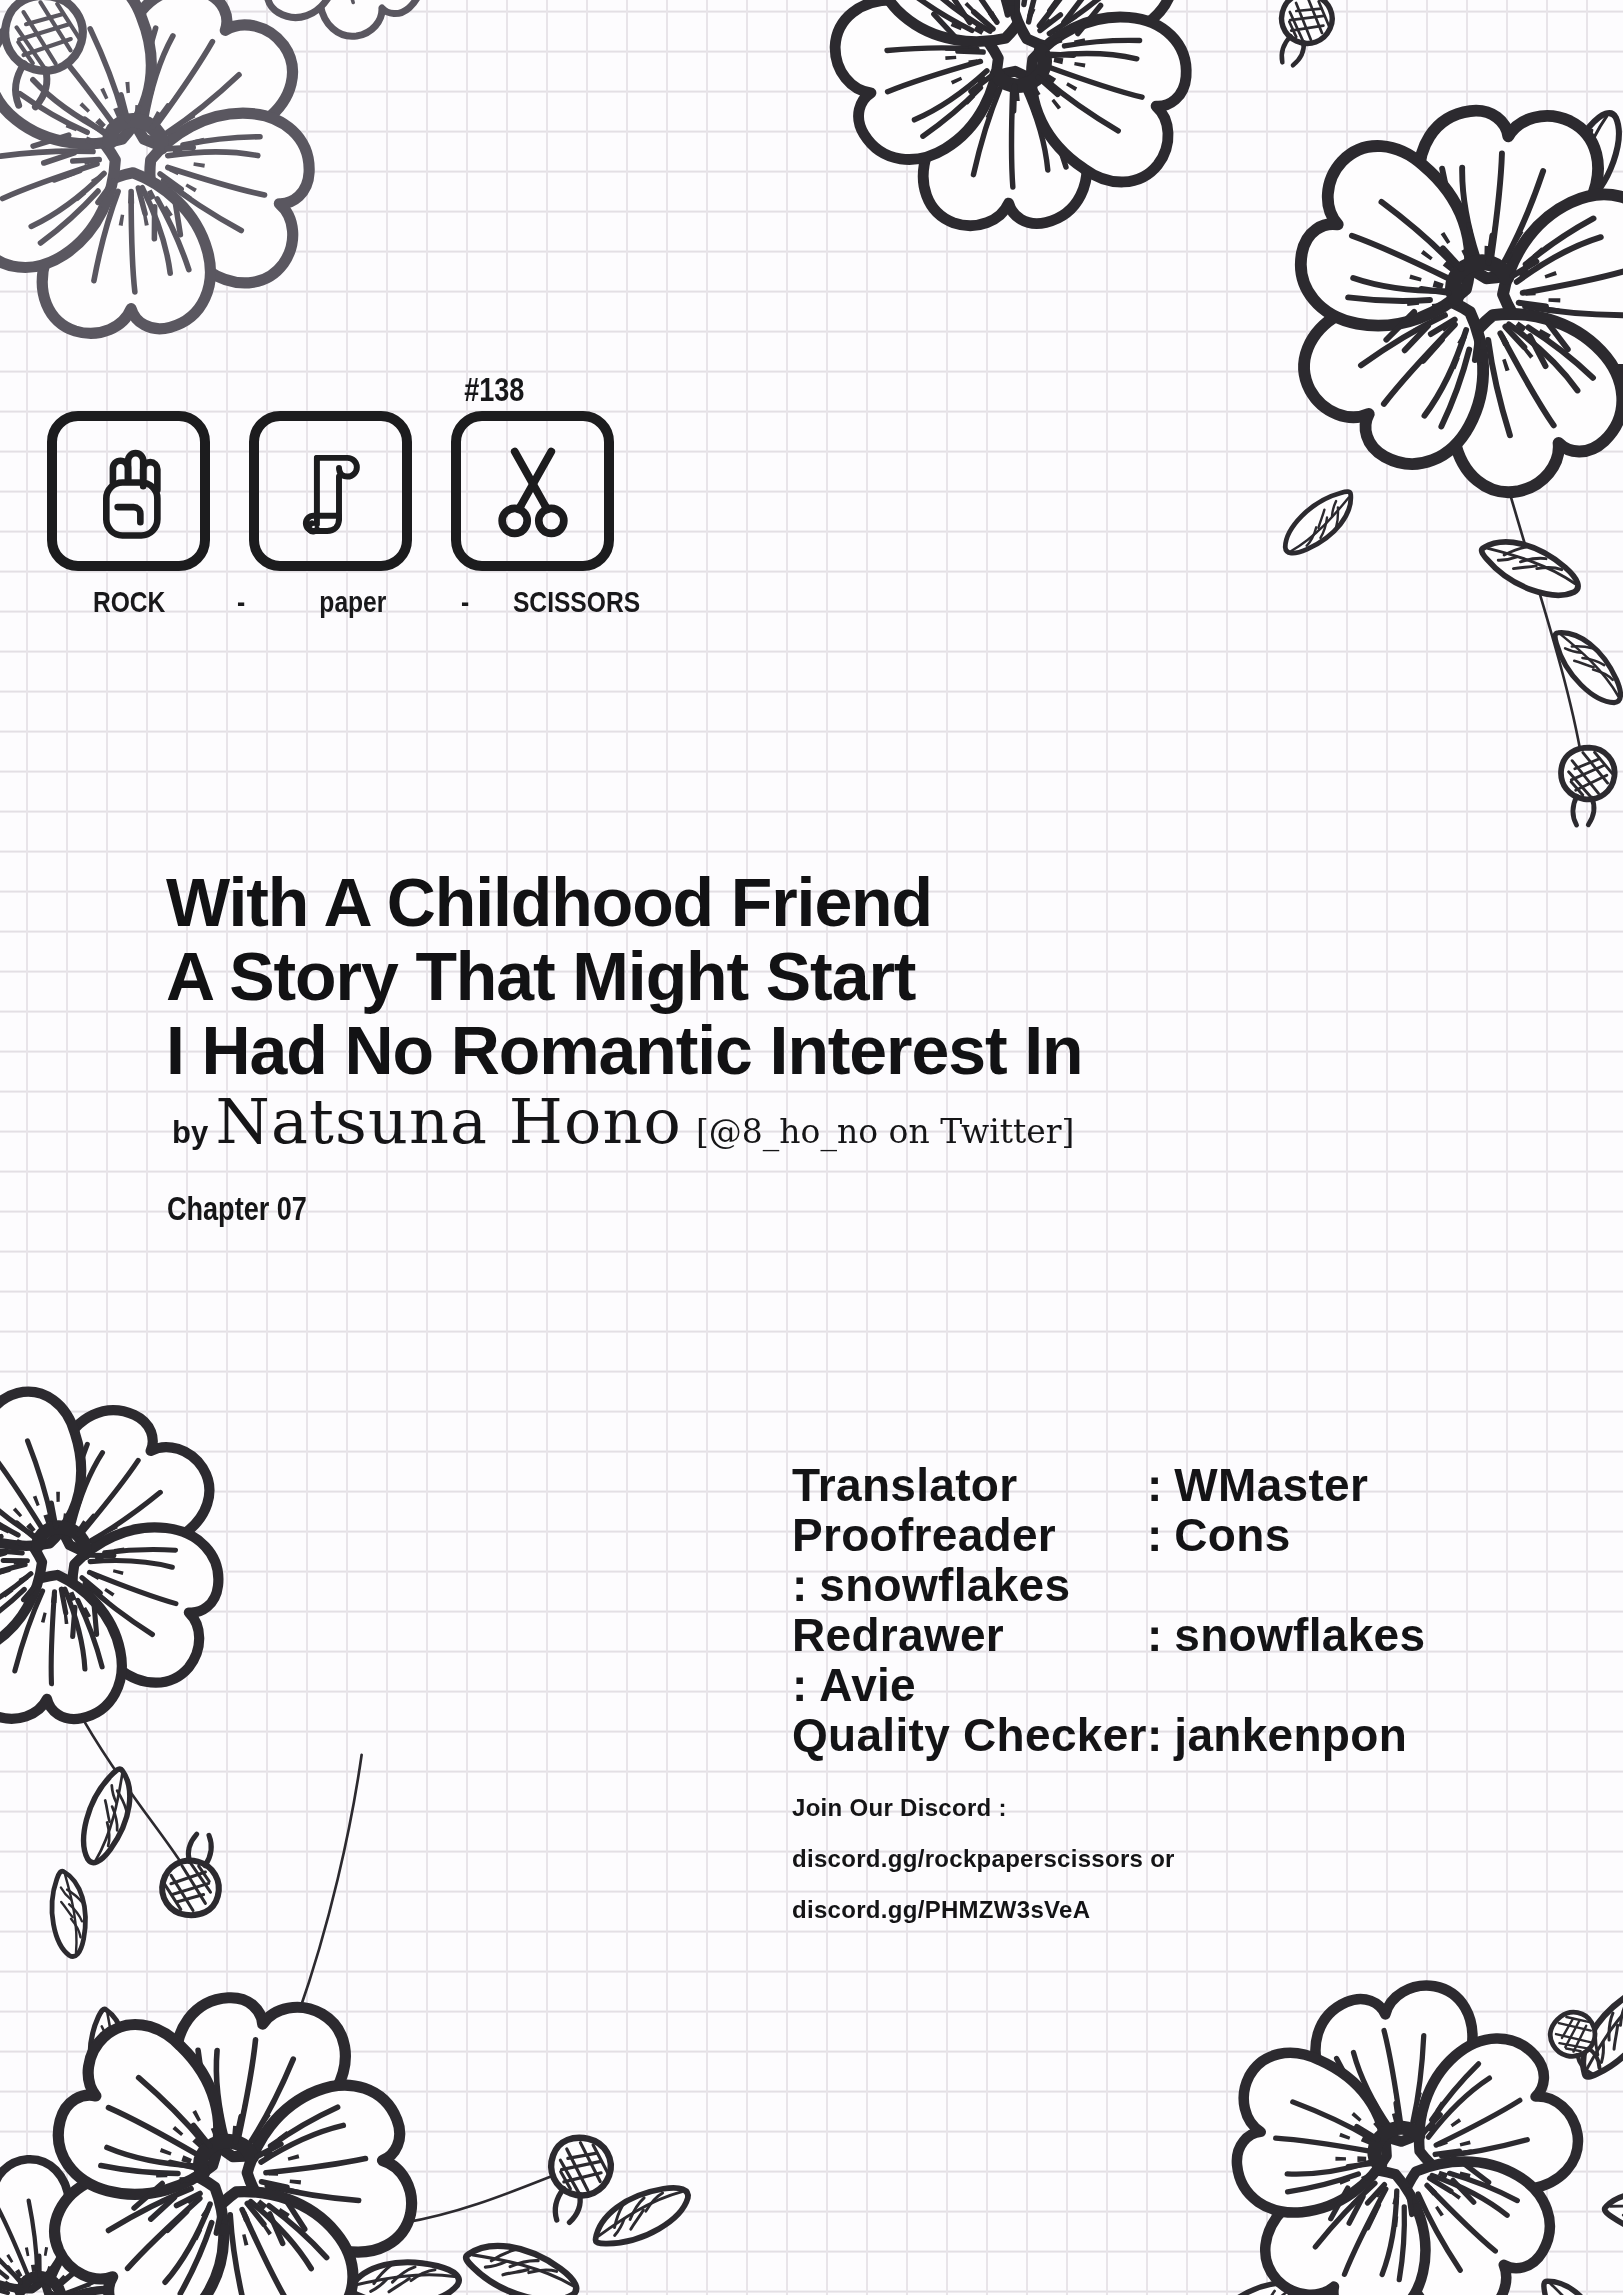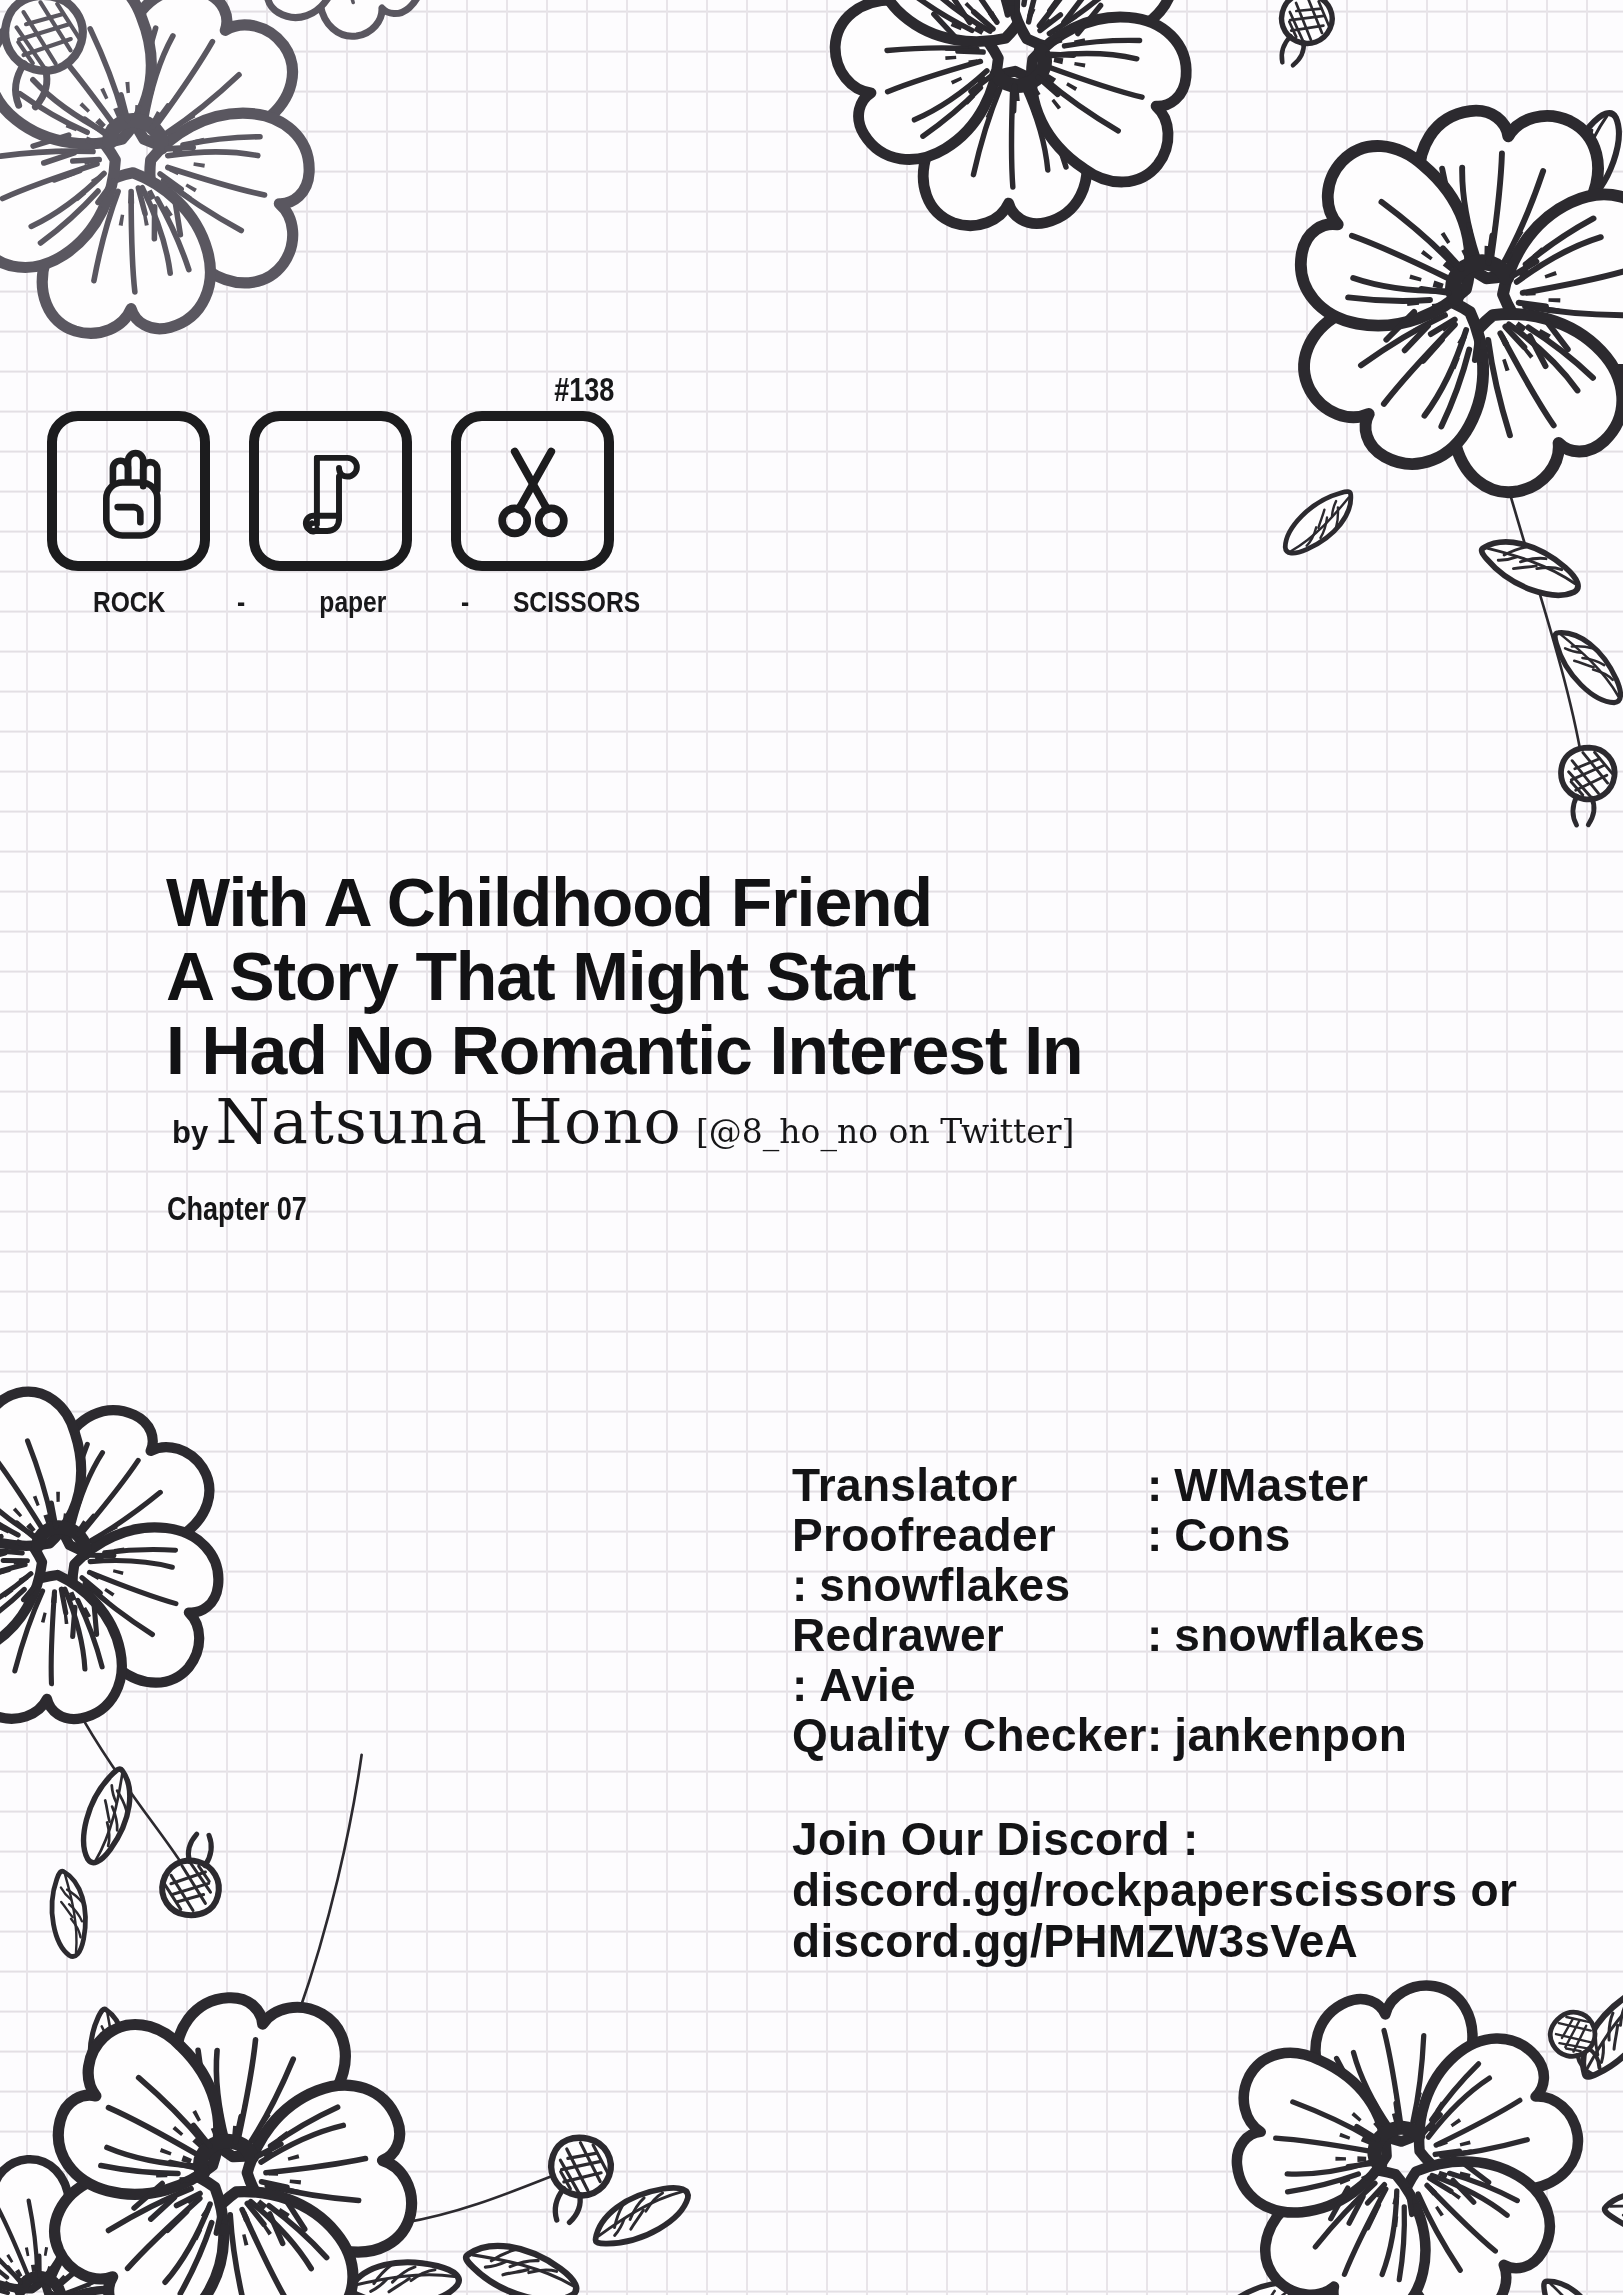--- a/index.html
+++ b/index.html
@@ -18,21 +18,21 @@
   }
   .floral{position:absolute;left:0;top:0;width:1623px;height:2295px;pointer-events:none;}
   .floral .o {fill:#fefdfe;stroke:currentColor;stroke-width:6;stroke-linejoin:round;stroke-linecap:round;}
   .floral .s {fill:none;stroke:currentColor;stroke-width:3;stroke-linecap:round;}
   .floral .o2{fill:none;stroke:currentColor;stroke-width:5;stroke-linejoin:round;stroke-linecap:round;}
   .floral .c1{fill:none;stroke:currentColor;stroke-width:8;stroke-linecap:round;}
   .floral .bud-o{fill:#fefdfe;stroke:currentColor;stroke-width:6;stroke-linejoin:round;}
 
   .cond{display:inline-block;font-weight:700;transform:scaleX(.82);transform-origin:left center;}
 
-  .logo-issue{position:absolute;left:451px;top:371px;width:163px;text-align:right;
+  .logo-issue{position:absolute;left:451px;top:371px;width:163px;text-align:left;
               font-size:33px;font-weight:700;color:#18181a;}
   .logo-issue .cond{transform-origin:right center;}
 
   .logo-box{position:absolute;top:411px;width:143px;height:140px;border:10.6px solid #1c1c1e;
             border-radius:31px;display:flex;align-items:center;justify-content:center;background:transparent;}
   .logo-box svg{display:block;}
   .box-rock{left:47px;}
   .box-paper{left:249px;}
   .box-scissors{left:451px;}
 
@@ -51,22 +51,22 @@
   .byline .handle{font-family:"DejaVu Serif","Liberation Serif",serif;font-size:33px;margin-left:14px;}
 
   .chapter{position:absolute;left:167px;top:1190px;font-size:33px;font-weight:700;color:#151517;}
 
   .credits{position:absolute;left:792px;top:1460px;font-size:46px;font-weight:700;
            line-height:50px;letter-spacing:0.3px;color:#141416;}
   .credit-row{display:flex;white-space:nowrap;}
   .credit-role{width:355px;flex:none;}
   .credit-colon{flex:none;margin-right:11.7px;}
 
-  .discord{position:absolute;left:792px;top:1782px;font-size:46px;font-weight:700;
-           line-height:51px;letter-spacing:0.3px;color:#141416;white-space:nowrap;margin-top:32px;}
+  .discord{position:absolute;left:792px;top:1782px;font-size:24px;font-weight:700;
+           line-height:51px;letter-spacing:0.3px;color:#141416;white-space:nowrap;}
 </style>
 </head>
 <body>
 
 <div class="page">
 
   <svg class="floral" viewBox="0 0 3052 4316" aria-hidden="true">
     <defs>
       <g id="petal">
         <path class="o" d="M0,-10 C-16,-16 -34,-30 -40,-52 C-45,-70 -38,-88 -20,-93 C-9,-96 -1,-90 1,-83 C5,-93 18,-99 31,-95 C46,-90 52,-74 47,-57 C41,-33 25,-15 0,-10 Z"></path>

